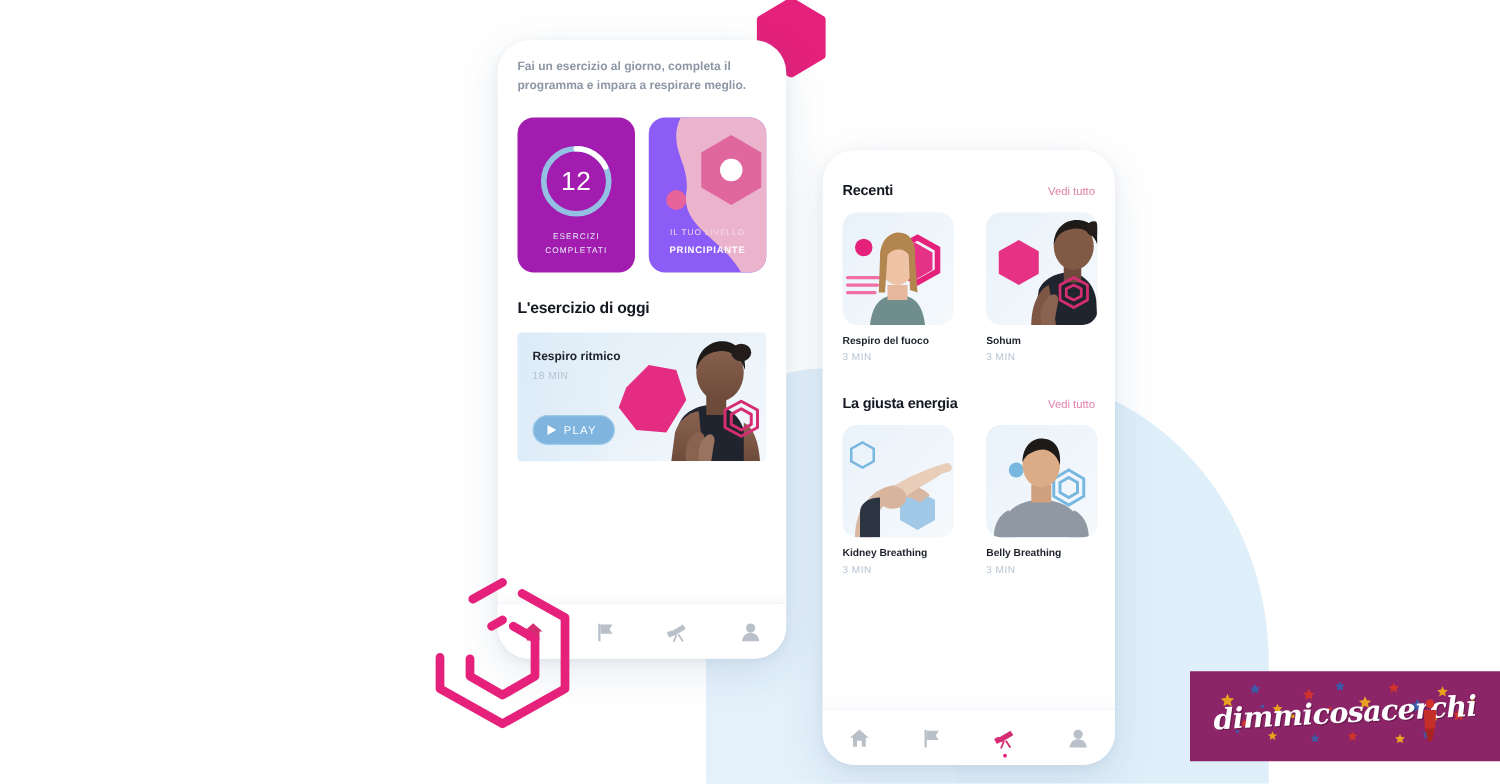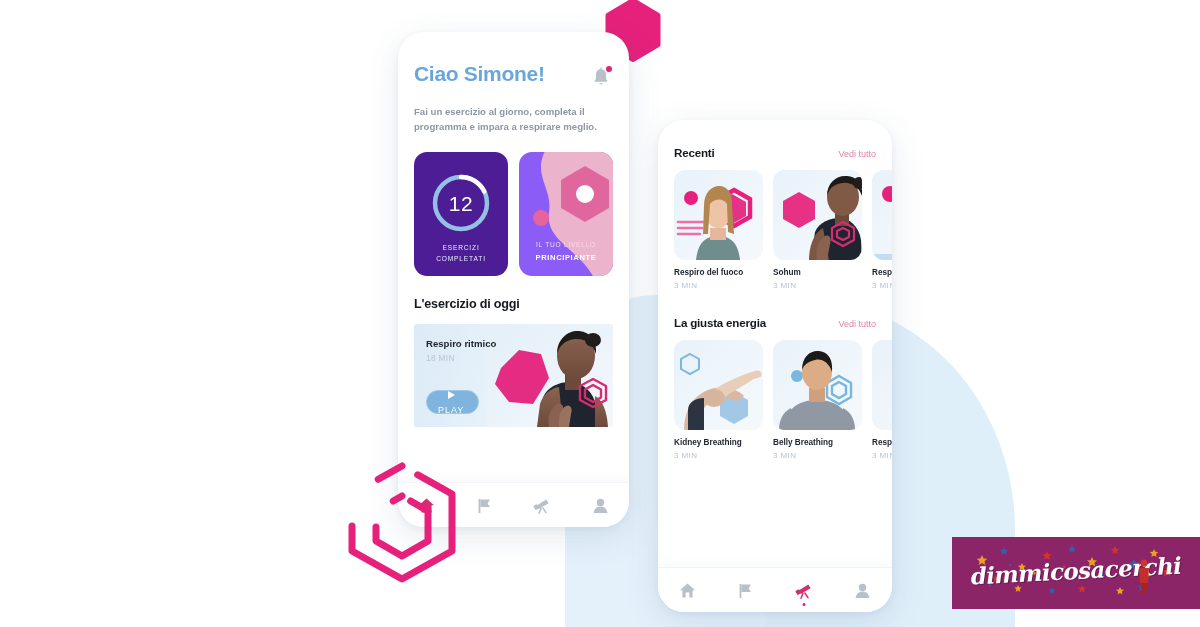--- a/index.html
+++ b/index.html
@@ -56,21 +56,21 @@
   }
   .bell-wrap { position: relative; width: 22px; height: 24px; margin-top: 4px; }
   .bell-dot { position:absolute; right: 1px; top: 0px; width:6px; height:6px; border-radius:50%; background:#e5217c; }
   .subtitle {
     margin-top: 15px;
     font-size: 9.6px; line-height: 1.55; color: #8d97a6; max-width: 200px; font-weight: bold;
   }
 
   .stat-row { display:flex; gap: 11px; margin-top: 17px; }
   .stat-card { width: 101px; height: 124px; border-radius: 13px; position: relative; overflow: hidden; }
-  .stat-blue { background: #4c1d95; }
+  .stat-blue { background: #a21caf; }
   .stat-pink { background: #8b5cf6; }
 
   .ring-wrap { position:absolute; left:50%; top: 19px; transform: translateX(-50%); width: 64px; height: 64px; }
   .stat-num {
     position:absolute; left:0; right:0; top: 40px; text-align:center;
     font-size: 21px; color:#ffffff; font-weight: 400; letter-spacing: 0.5px;
   }
   .stat-label {
     position:absolute; left:0; right:0; bottom: 12px; text-align:center;
     font-size: 6.6px; color:#e6f1fa; letter-spacing: 0.85px; line-height: 1.55;
@@ -88,21 +88,20 @@
   }
   .today-title { position:absolute; left: 12px; top: 14px; font-size: 9.6px; font-weight: 700; color:#1d222b; }
   .today-min   { position:absolute; left: 12px; top: 30px; font-size: 8.2px; color:#b6c3d2; letter-spacing:0.4px; }
   .play-btn {
     position:absolute; left: 12px; bottom: 13px;
     background: #7fb4de; color:#fff; border-radius: 14px;
     height: 24px; padding: 0 14px 0 11px;
     display:flex; align-items:center; gap:6px;
     font-size: 9px; letter-spacing: 1px; font-weight: 500;
     border: 1.5px solid #9ec9e8;
-    flex-direction: column;
   }
   .tri { width:0;height:0;border-left:7px solid #fff;border-top:4.5px solid transparent;border-bottom:4.5px solid transparent; }
 
   .photo-a { position:absolute; right:0; top:0; width: 126px; height: 103px; overflow:hidden; }
 
   
   .tabbar {
     position:absolute; left:0; right:0; bottom:0; height: 45px;
     background:#ffffff; border-top: 1px solid #f1f4f8;
     display:flex; align-items:center; justify-content:space-around;
@@ -111,21 +110,21 @@
   .tab { position: relative; width: 26px; height: 26px; display:flex; align-items:center; justify-content:center; }
   .tab-dot { position:absolute; bottom: -3px; left:50%; transform:translateX(-50%); width:3px;height:3px;border-radius:50%;background:#e5217c; }
 
   
   .rp-pad { padding: 0 16px; }
   .exp-row { display:flex; align-items:center; justify-content:space-between; padding-top: 30px; }
   .exp-title { font-size: 19px; font-weight: 700; color: #6aa6db; letter-spacing: -0.3px; }
   .sec-row { display:flex; align-items:baseline; justify-content:space-between; margin-top: 26px; }
   .sec-h { font-size: 11.6px; font-weight: 700; color:#141821; letter-spacing:-0.2px; }
   .vedi { font-size: 9px; color: #e07fa8; }
-  .cards-row { display:flex; gap: 10px; margin-top: 11px; }
+  .cards-row { display:flex; gap: 26px; margin-top: 11px; }
   .ex-card { flex: 0 0 auto; width: 89px; }
   .ex-thumb {
     width: 89px; height: 90px; border-radius: 12px; overflow:hidden; position:relative;
     background: linear-gradient(160deg,#e6f1fa 0%, #f2f8fc 100%);
   }
   .ex-name { font-size: 8.2px; font-weight: 700; color:#1d222b; margin-top: 8px; white-space:nowrap; overflow:hidden; }
   .ex-min  { font-size: 8px; color:#b6c3d2; margin-top: 4px; letter-spacing: 0.4px; }
 
   
   .wm {
@@ -155,31 +154,20 @@
   </svg>
 
   <svg class="hex-outline" style="left:330px; top:460px;" width="145" height="125" viewBox="0 0 145 125">
     <path d="M72 6 L122 34 L122 91 L72 119 L22 91 L22 34 Z" fill="none" stroke="#e5217c" stroke-width="7" stroke-linejoin="round" stroke-linecap="round" stroke-dasharray="236 62" stroke-dashoffset="-18"></path>
     <path d="M72 36 L98 51 L98 81 L72 96 L46 81 L46 51 Z" fill="none" stroke="#e5217c" stroke-width="7" stroke-linejoin="round" stroke-linecap="round" stroke-dasharray="124 36" stroke-dashoffset="-10"></path>
   </svg>
 
   <div class="phone phone-left">
     <div class="lp-pad">
 
-      <div class="greet-row">
-        <div class="greet">Ciao Simone!</div>
-        <div class="bell-wrap">
-          <svg width="20" height="22" viewBox="0 0 20 22">
-            <path d="M10 3.2c-3 0-5 2.1-5 5v3.4c0 1.3-.5 2.2-1.3 3-.4.4-.1 1.1.5 1.1h11.6c.6 0 .9-.7.5-1.1-.8-.8-1.3-1.7-1.3-3V8.2c0-2.9-2-5-5-5z" fill="#b9c0c9"></path>
-            <path d="M8.2 17.2a1.9 1.9 0 0 0 3.6 0z" fill="#b9c0c9"></path>
-            <rect x="9.3" y="1.3" width="1.4" height="2.3" rx="0.7" fill="#b9c0c9"></rect>
-          </svg>
-          <span class="bell-dot"></span>
-        </div>
-      </div>
 
       <div class="subtitle">Fai un esercizio al giorno, completa il programma e impara a respirare meglio.</div>
 
       <div class="stat-row">
 
         <div class="stat-card stat-blue">
           <div class="ring-wrap">
             <svg width="64" height="64" viewBox="0 0 64 64">
               <circle cx="32" cy="32" r="26" fill="none" stroke="#93c0e3" stroke-width="4.5"></circle>
               <path d="M32 6 A26 26 0 0 1 55.3 20.5" fill="none" stroke="#ffffff" stroke-width="4.5" stroke-linecap="round"></path>

